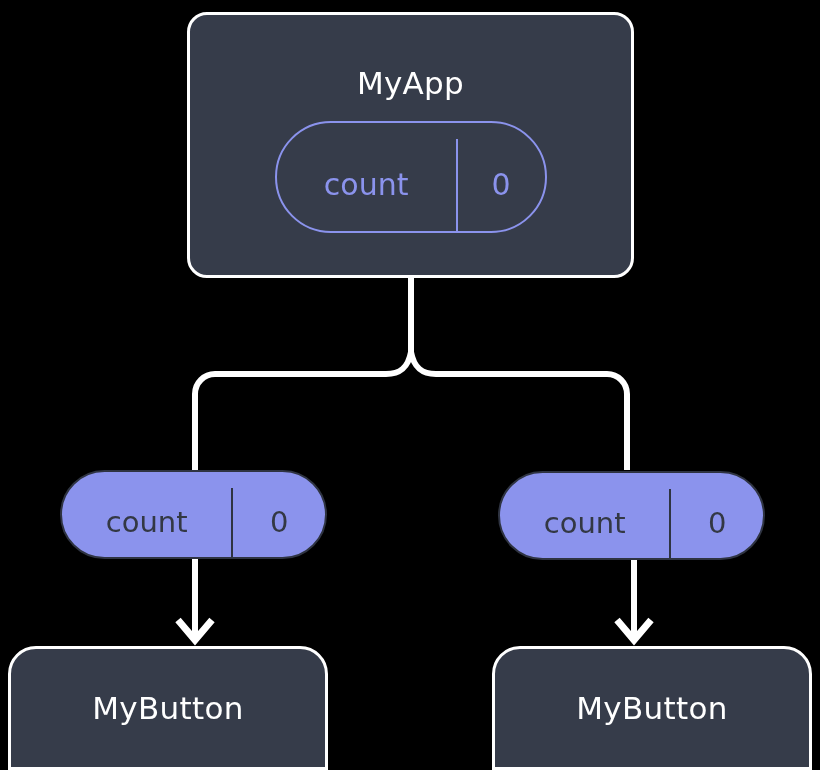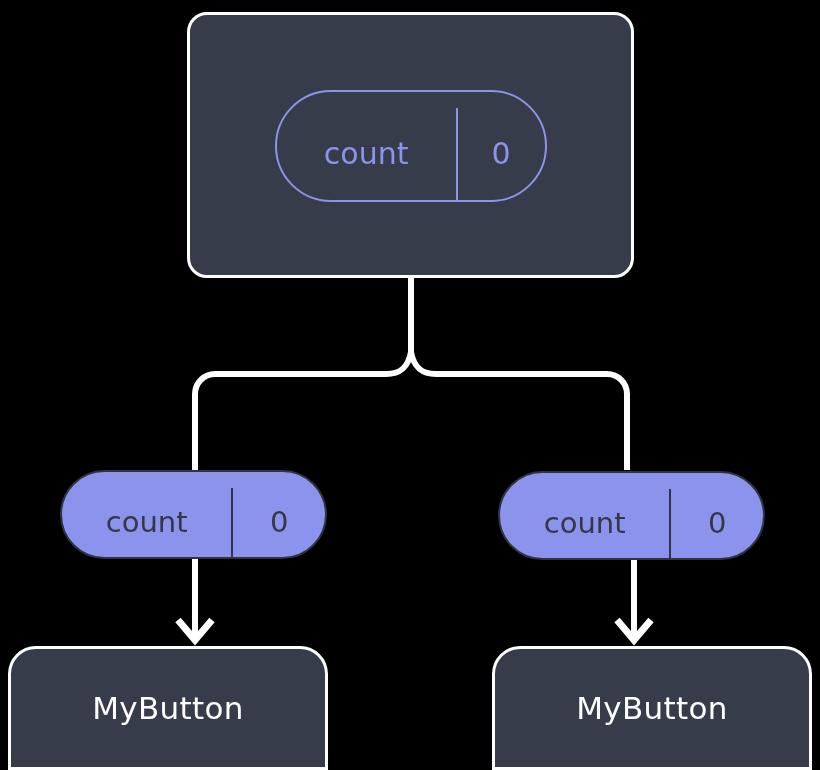--- a/index.html
+++ b/index.html
@@ -169,20 +169,21 @@
       <path d="M 195,559 L 195,640"></path>
       <path d="M 634,559 L 634,640"></path>
     </g>
     <g fill="none" stroke="#ffffff" stroke-width="7" stroke-linecap="butt" stroke-linejoin="miter">
       <path d="M 178,620 L 195,640 L 212,620"></path>
       <path d="M 617,620 L 634,640 L 651,620"></path>
     </g>
   </svg>
 
   <div class="component-box" id="box-myapp">
+    <div class="component-title">MyApp</div>
 
     <div class="state-pill outlined" id="pill-myapp-count">
       <div class="pill-name">count</div>
       <div class="pill-value">0</div>
     </div>
   </div>
 
   <div class="state-pill filled" id="pill-left-count">
     <div class="pill-name">count</div>
     <div class="pill-value">0</div>

